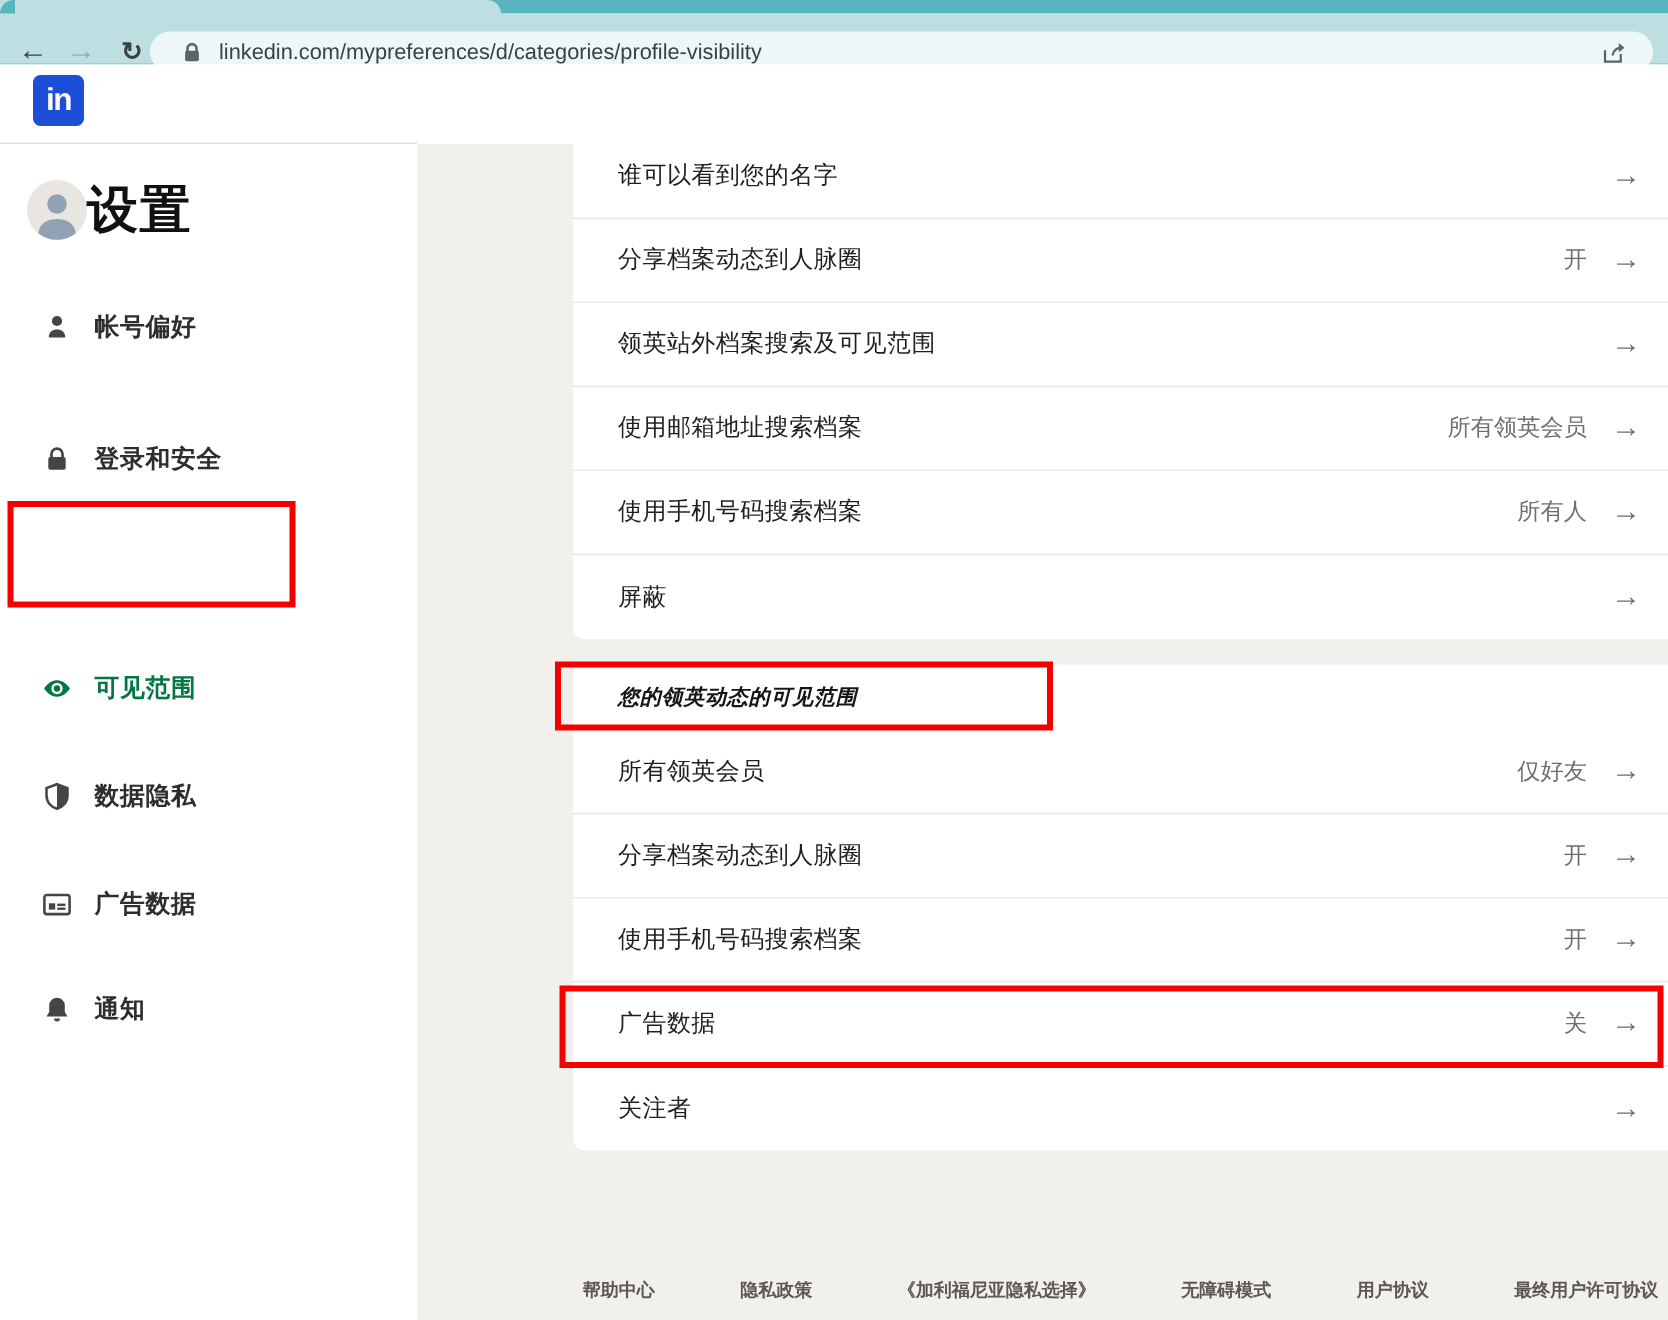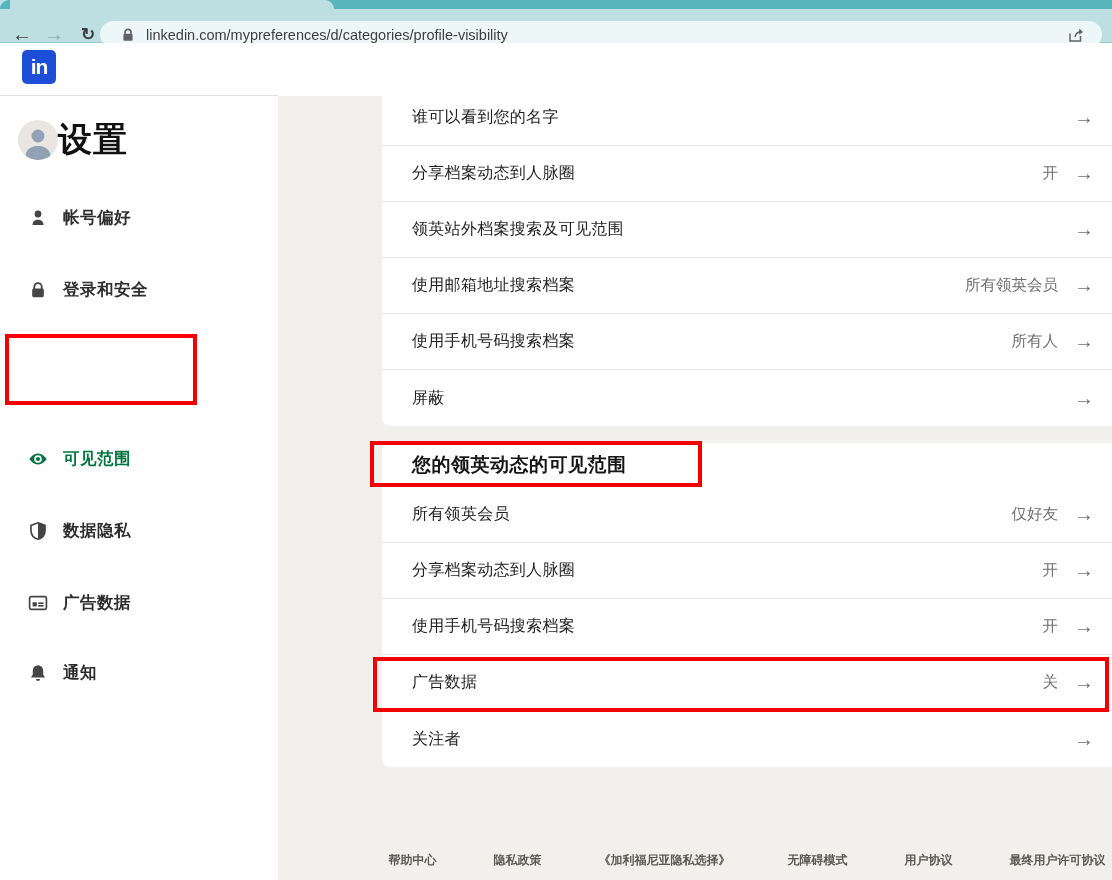--- a/index.html
+++ b/index.html
@@ -52,21 +52,21 @@
   .content-bg { left:278px; top:96px; width:834px; height:784px; background:#f2f0ed; }
   .card { background:#ffffff; }
   .card1 { left:382px; top:90px; width:730px; height:336px; border-bottom-left-radius:8px; }
   .card2 { left:382px; top:443px; width:730px; height:324px; border-top-left-radius:8px; border-bottom-left-radius:8px; }
   .row { height:56px; display:flex; align-items:center; padding:0 18px 0 30px; border-bottom:1px solid #e8e8e8; cursor:pointer; }
   .row:last-child { border-bottom:none;gap:36px; }
   .row .rlabel { font-size:16px; color:#1f1f1f; flex:1 1 auto; letter-spacing:0.3px; }
   .row .rvalue { font-size:15.5px; color:#6f6f6f; margin-right:16px; }
   .row .rarrow { font-size:20px; color:#6f6f6f; }
   .sec-title { height:44px; display:flex; align-items:center; padding-left:30px;
-               font-size:19px; font-weight:bold; color:#161616; letter-spacing:0.5px; }
+               font-size:14px; font-weight:bold; color:#161616; letter-spacing:0.5px;font-style:italic; }
 
   
   .footer { left:382px; top:852px; width:730px; display:flex; justify-content:center; gap:57px; }
   .footer a { font-size:12px; font-weight:bold; color:#5c5952; text-decoration:none; white-space:nowrap; cursor:pointer; }
 
   
   .redbox { border:4px solid #f50000; pointer-events:none; z-index:50; background:transparent; }
   .redbox-sidebar { left:5px; top:334px; width:192px; height:71px; }
   .redbox-header  { left:370px; top:441px; width:332px; height:46px; }
   .redbox-row     { left:373px; top:657px; width:736px; height:55px; }
@@ -115,21 +115,21 @@
   </div>
 
   <div class="abs nav-item" style="top:102px">
     <svg class="nicon" viewBox="0 0 20 20">
       <circle cx="10" cy="6" r="3.4" fill="#454545"></circle>
       <path d="M4.5 17c0-3.6 2.4-5.3 5.5-5.3s5.5 1.7 5.5 5.3z" fill="#454545"></path>
     </svg>
     <span class="nlabel">帐号偏好</span>
   </div>
 
-  <div class="abs nav-item" style="top:174px">
+  <div class="abs nav-item" style="top:190px">
     <svg class="nicon" viewBox="0 0 20 20">
       <path d="M6.3 9V6.8a3.7 3.7 0 017.4 0V9" fill="none" stroke="#454545" stroke-width="1.8"></path>
       <rect x="4.2" y="8.6" width="11.6" height="8.6" rx="1.4" fill="#454545"></rect>
     </svg>
     <span class="nlabel">登录和安全</span>
   </div>
 
   <div class="abs nav-item active" style="top:343px">
     <svg class="nicon" viewBox="0 0 20 20">
       <path d="M10 4.5C5.5 4.5 2.3 8.6 1.4 10c.9 1.4 4.1 5.5 8.6 5.5s7.7-4.1 8.6-5.5c-.9-1.4-4.1-5.5-8.6-5.5zm0 9.3a3.8 3.8 0 110-7.6 3.8 3.8 0 010 7.6z" fill="#057642"></path>

